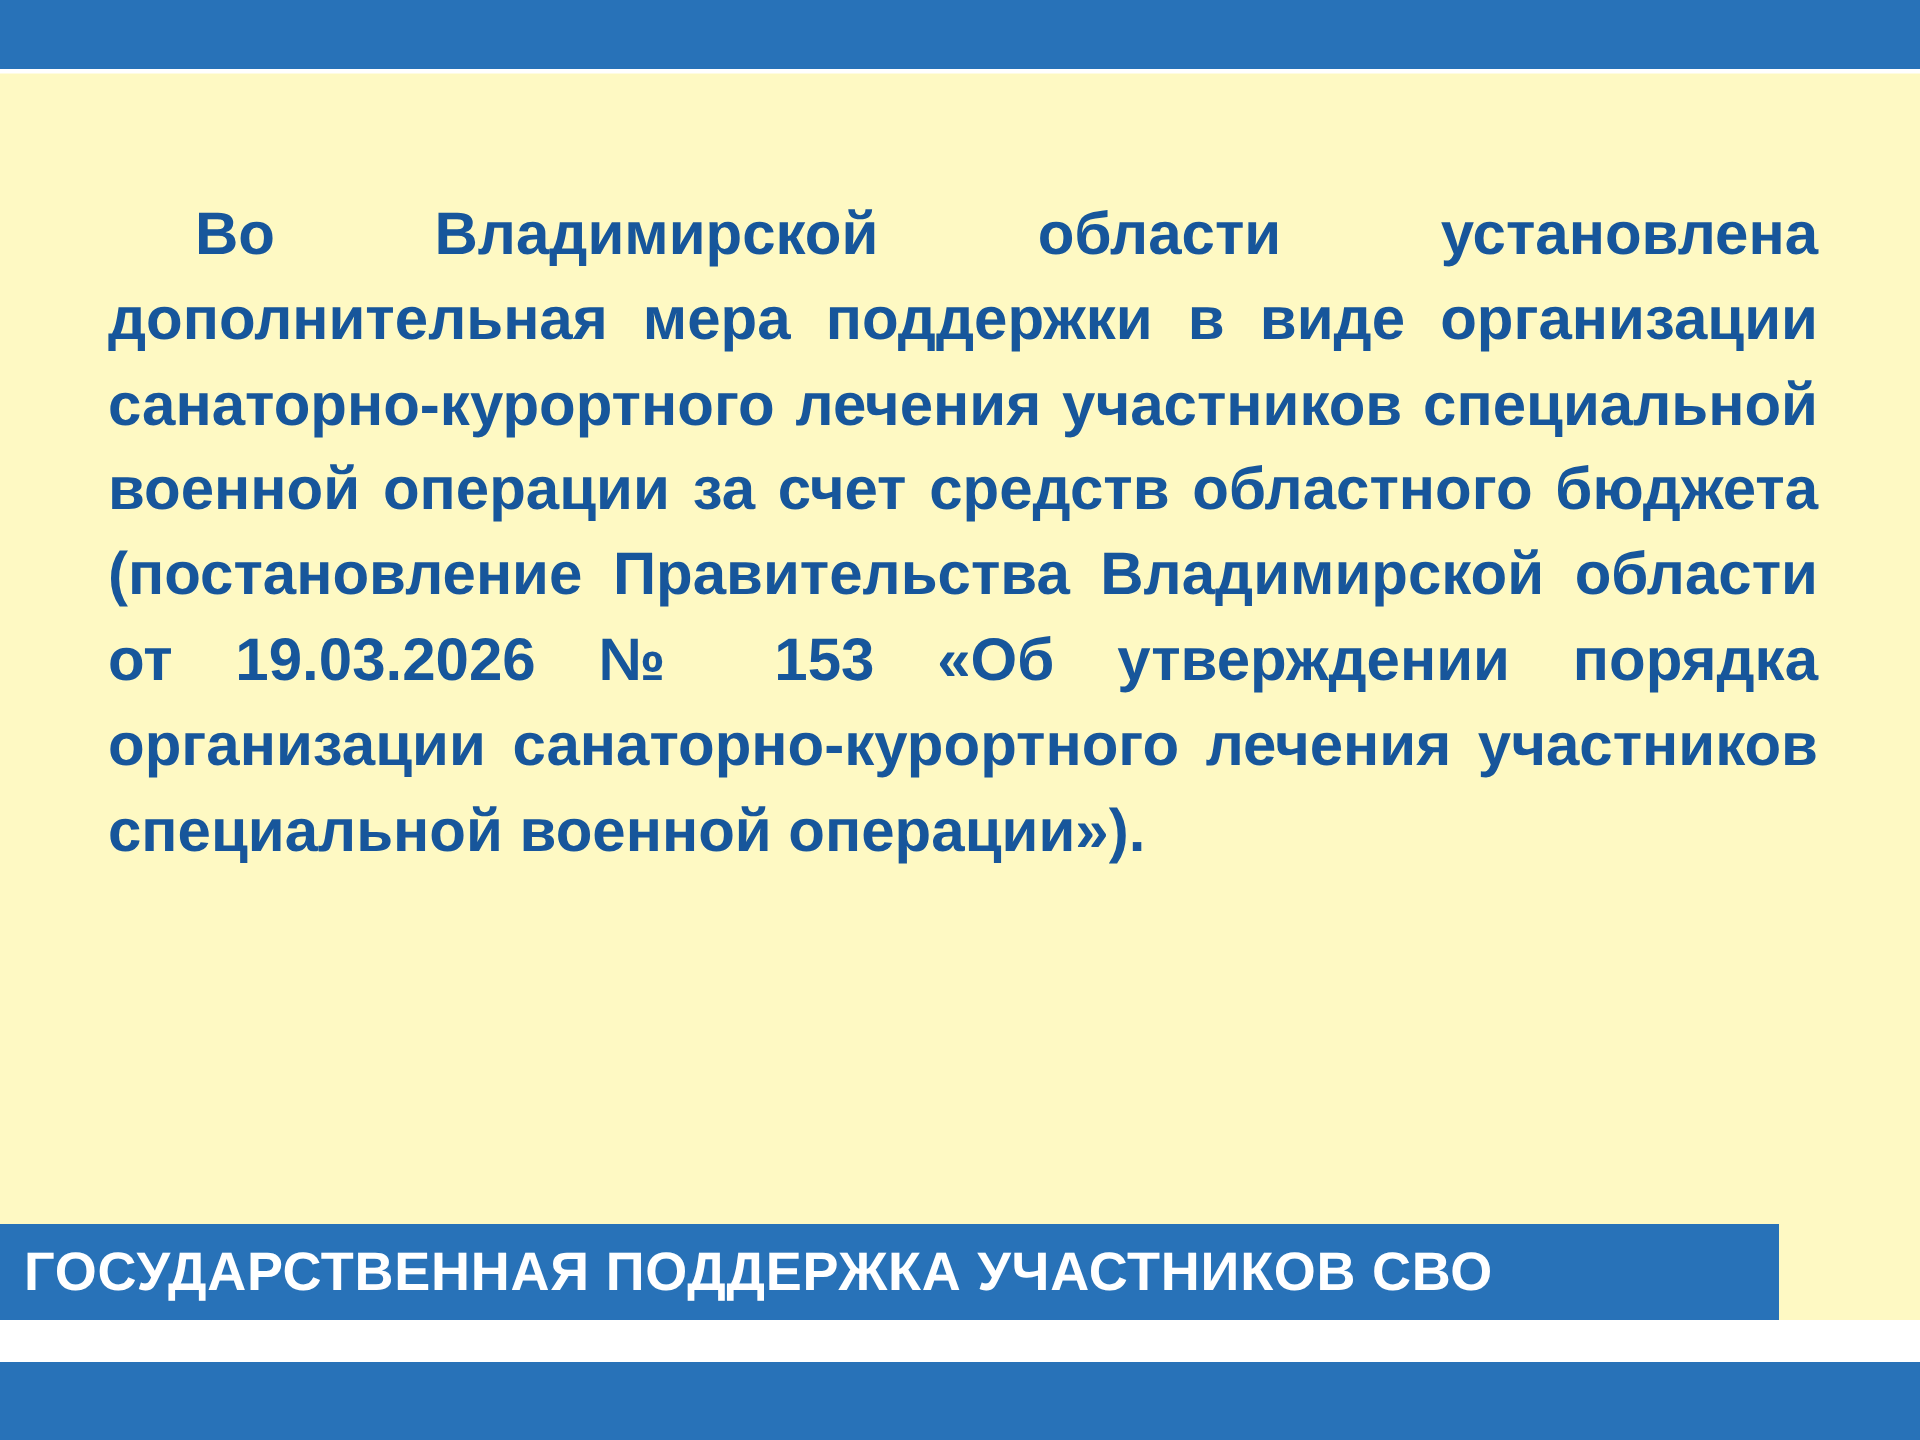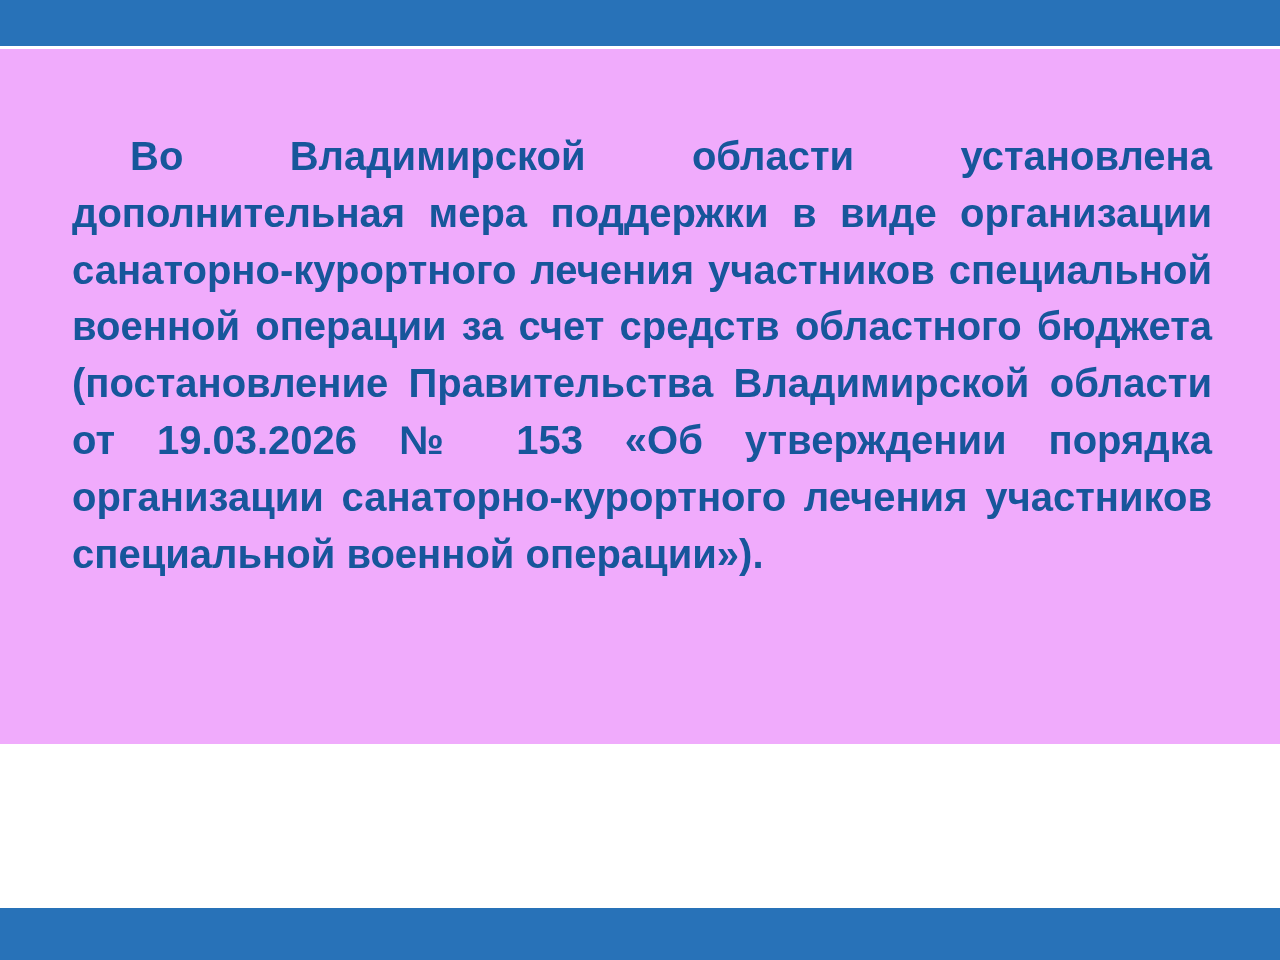--- a/index.html
+++ b/index.html
@@ -9,22 +9,22 @@
   body {
     width: 1280px;
     height: 960px;
     background: #ffffff;
     font-family: "Liberation Sans", sans-serif;
     overflow: hidden;
   }
   .slide {
     position: relative;
     width: 1280px;
-    height: 744px;
-    background: #f0abfc;
+    height: 960px;
+    background: #fef9c3;
     box-sizing: border-box;
   }
   
   .top-bar {
     position: absolute;
     top: 0;
     left: 0;
     width: 1280px;
     height: 46px;
     background: #2872b8;
@@ -99,17 +99,20 @@
 
 <div class="slide">
 
   <div class="top-bar"></div>
   <div class="top-bar-line"></div>
 
   <div class="content">
     <p class="body-text">Во Владимирской области установлена дополнительная мера поддержки в виде организации санаторно-курортного лечения участников специальной военной операции за счет средств областного бюджета (постановление Правительства Владимирской области от 19.03.2026 № 153 «Об утверждении порядка организации санаторно-курортного лечения участников специальной военной операции»).</p>
   </div>
 
+  <div class="footer-banner">
+    <span class="footer-text">ГОСУДАРСТВЕННАЯ ПОДДЕРЖКА УЧАСТНИКОВ СВО</span>
+  </div>
 
   <div class="bottom-gap"></div>
   <div class="bottom-bar"></div>
 
 </div>
 
 </body></html>

